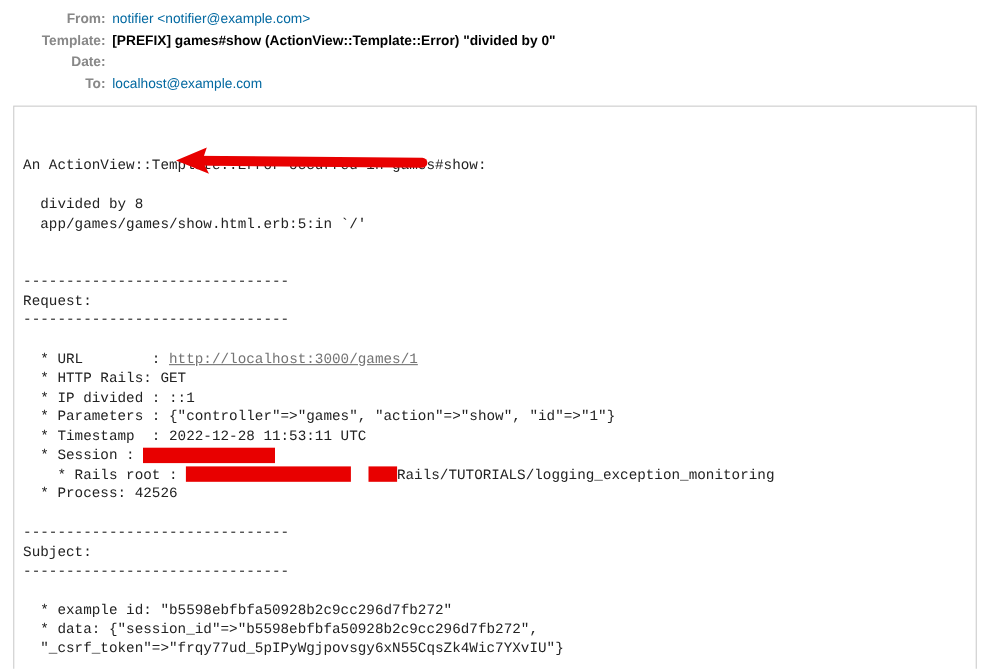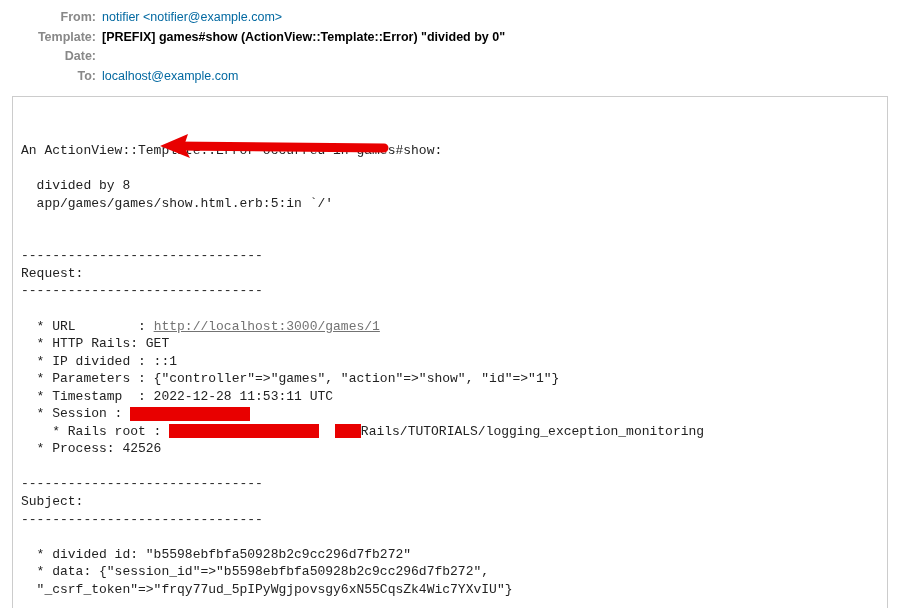--- a/index.html
+++ b/index.html
@@ -116,21 +116,21 @@
 <span class="mono-line">  * Parameters : {"controller"=&gt;"games", "action"=&gt;"show", "id"=&gt;"1"}</span>
 <span class="mono-line">  * Timestamp  : 2022-12-28 11:53:11 UTC</span>
 <span class="mono-line"><span>  * Session : </span><span class="redact r1"></span></span>
 <span class="mono-line"><span>    * Rails root : </span><span class="redact r2a"></span>  <span class="redact r2b"></span><span>Rails/TUTORIALS/logging_exception_monitoring</span></span>
 <span class="mono-line">  * Process: 42526</span>
 
 <span class="mono-line">-------------------------------</span>
 <span class="mono-line">Subject:</span>
 <span class="mono-line">-------------------------------</span>
 
-<span class="mono-line">  * divided id: "b5598ebfbfa50928b2c9cc296d7fb272"</span>
+<span class="mono-line">  * example id: "b5598ebfbfa50928b2c9cc296d7fb272"</span>
 <span class="mono-line">  * data: {"session_id"=&gt;"b5598ebfbfa50928b2c9cc296d7fb272",</span>
 <span class="mono-line">  "_csrf_token"=&gt;"frqy77ud_5pIPyWgjpovsgy6xN55CqsZk4Wic7YXvIU"}</span>
 
 
 
 
 
 
 
 </div>

